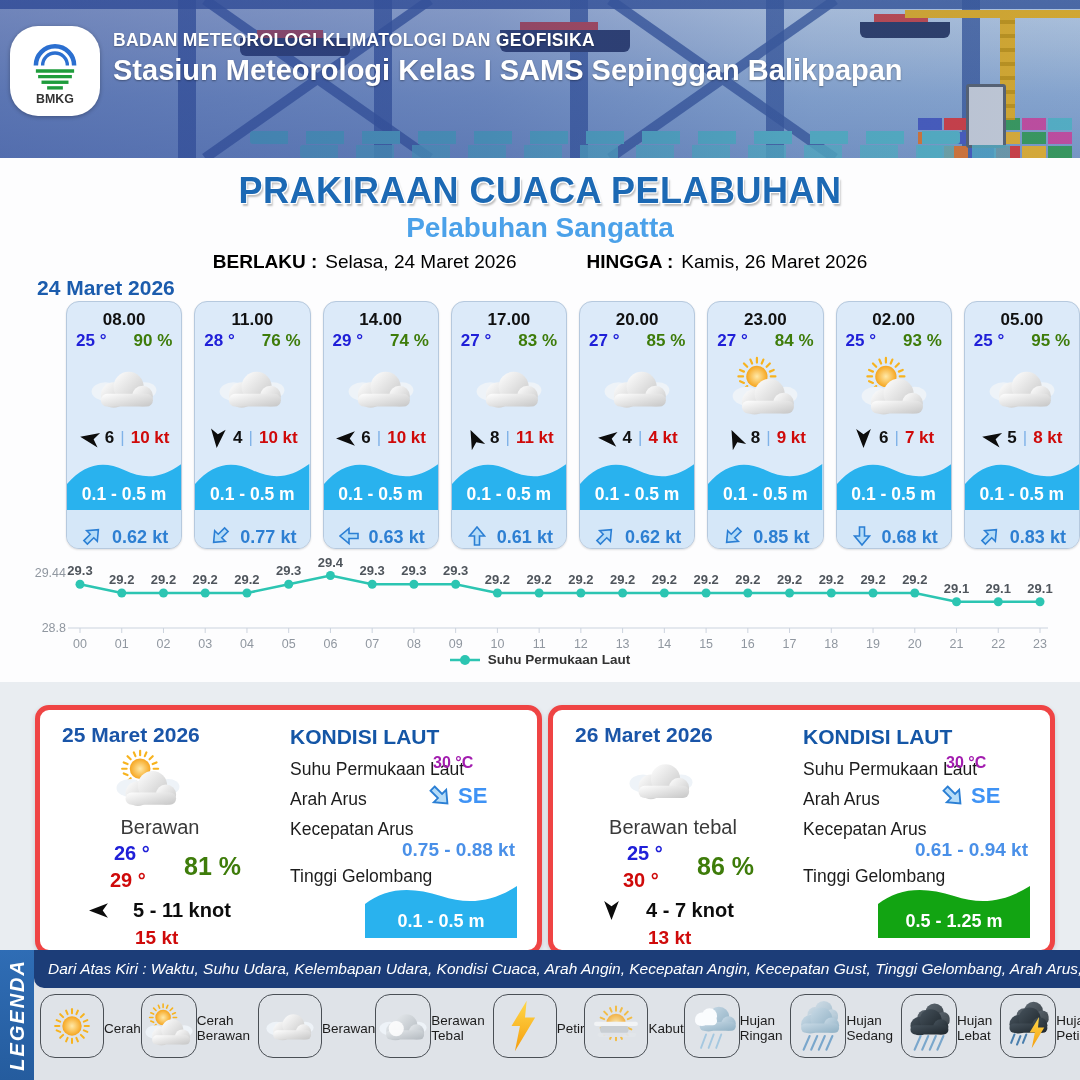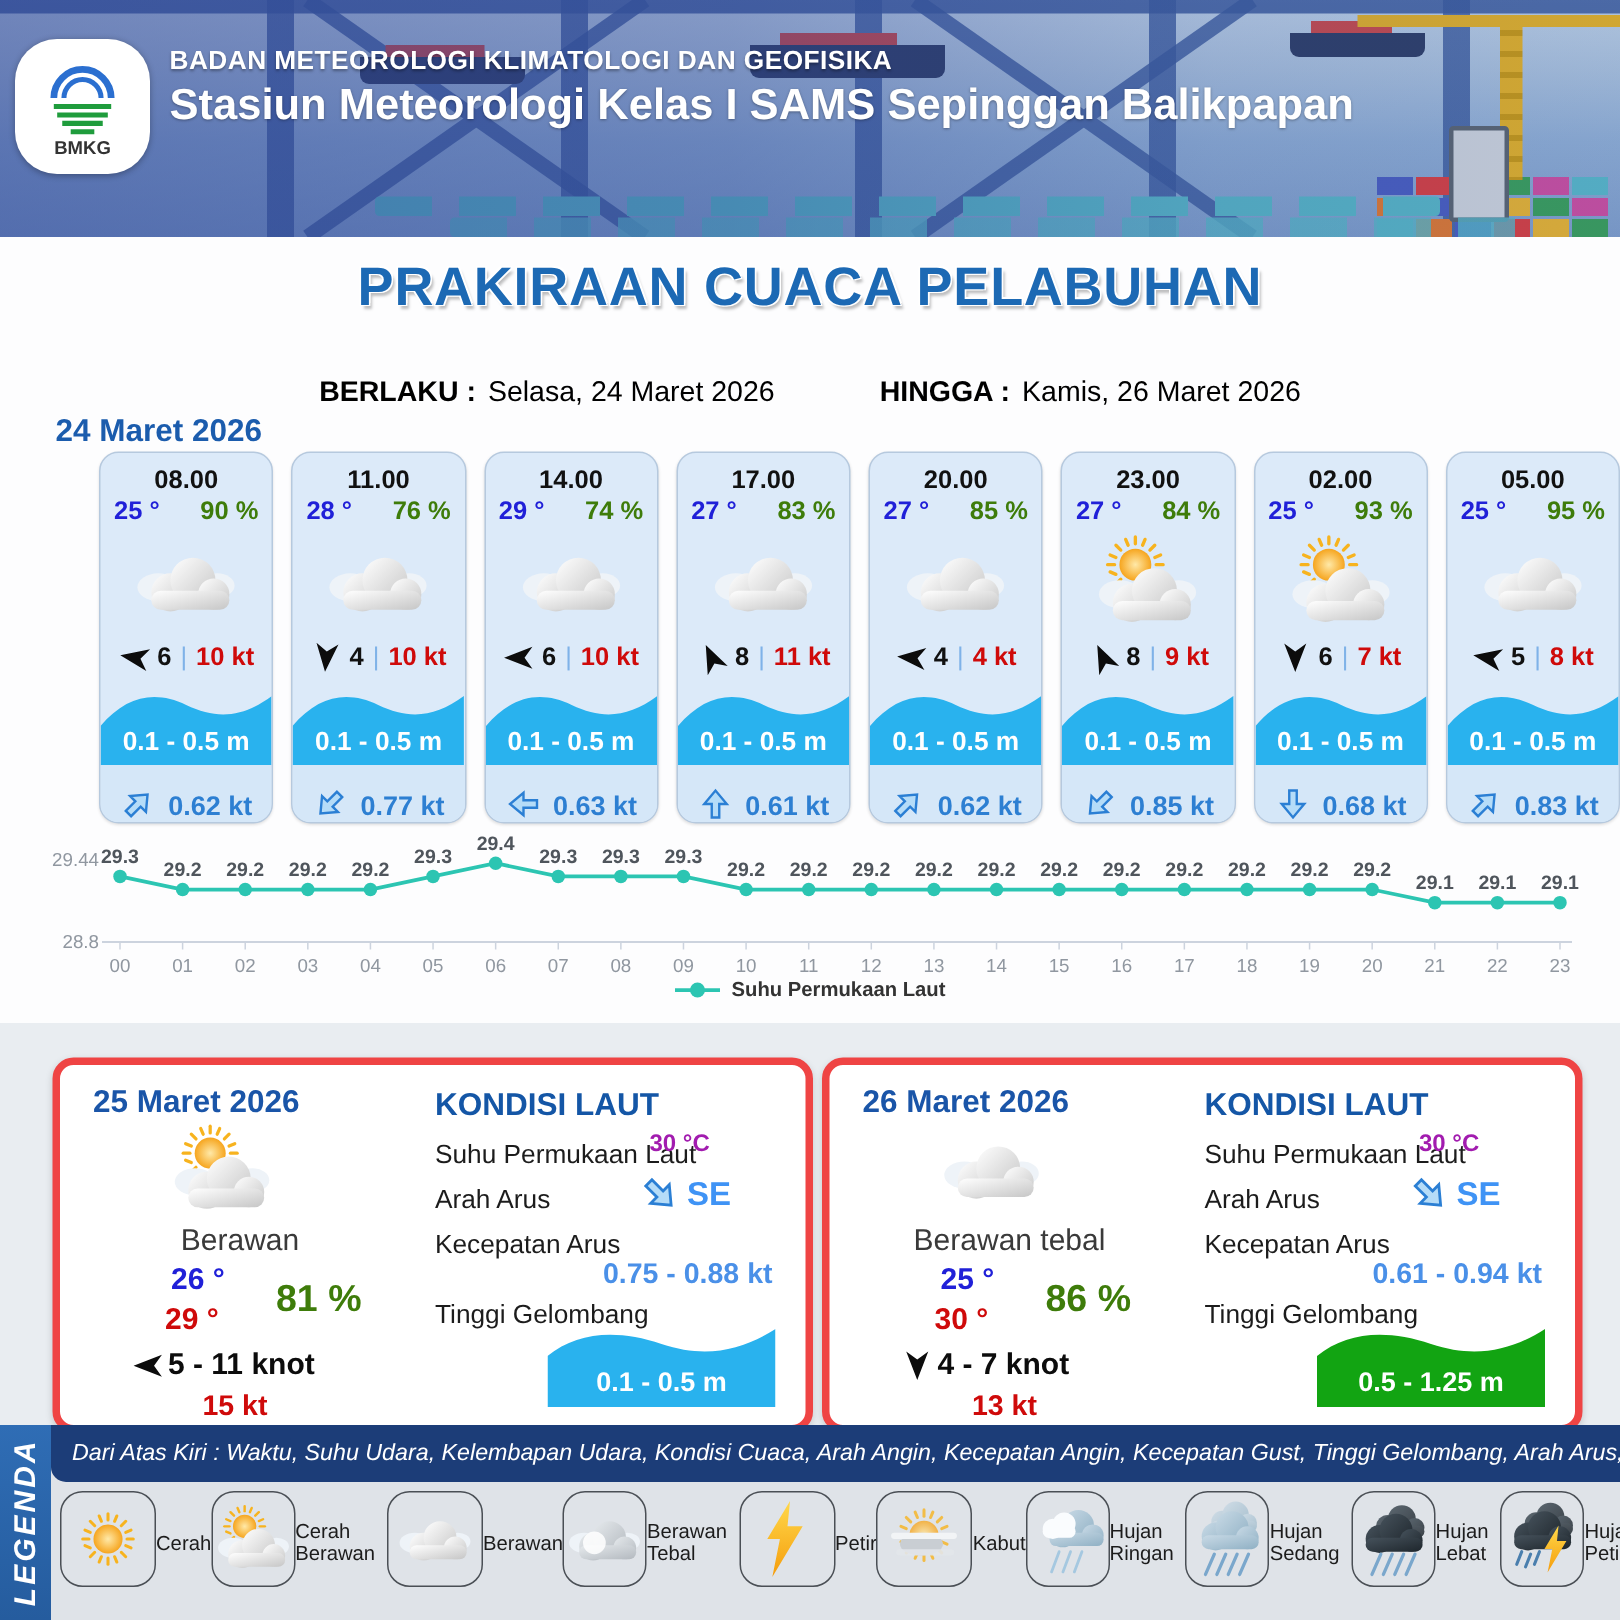--- a/index.html
+++ b/index.html
@@ -74,21 +74,21 @@
          border-radius:14px;box-shadow:0 2px 5px rgba(0,0,0,.15);}
   .scard.left{left:35px;} .scard.right{left:548px;}
   .scard>div{position:absolute;}
   .s-date{left:22px;top:13px;font-size:21px;font-weight:bold;color:#1a55a8;}
   .s-icon{left:60px;top:34px;width:96px;height:72px;}
   .s-icon svg{width:96px;height:72px;}
   .s-cond{left:0;top:106px;width:240px;text-align:center;font-size:20px;color:#3a3a3a;}
   .s-tmin{left:74px;top:132px;font-size:20px;font-weight:bold;color:#2020d8;}
   .s-tmax{left:70px;top:159px;font-size:20px;font-weight:bold;color:#cf0a0a;}
   .s-hum{left:144px;top:142px;font-size:25px;font-weight:bold;color:#3e7c0a;}
-  .s-wind{left:48px;top:189px;display:flex;align-items:center;gap:3px;font-size:20px;font-weight:bold;color:#0c0c0c;}
+  .s-wind{left:48px;top:189px;display:flex;align-items:center;gap:24px;font-size:20px;font-weight:bold;color:#0c0c0c;}
   .s-gust{left:95px;top:217px;font-size:19px;font-weight:bold;color:#cf0a0a;}
   .s-sea-h{left:250px;top:15px;font-size:21px;font-weight:bold;color:#1456a6;}
   .s-lbl{font-size:17.5px;color:#1c1c1c;}
   .s-r1{left:250px;top:49px;} .s-val{left:393px;top:44px;font-size:16px;font-weight:bold;color:#a21caf;}
   .s-r2{left:250px;top:79px;}
   .s-dir{left:386px;top:72px;display:flex;align-items:center;gap:4px;font-size:22px;font-weight:bold;color:#3f93f5;}
   .s-dir .curarrow{width:28px;height:28px;}
   .s-r3{left:250px;top:109px;}
   .s-speed{left:0;top:129px;width:475px;text-align:right;font-size:19px;font-weight:bold;color:#4a90e8;}
   .s-r4{left:250px;top:156px;}
@@ -333,20 +333,21 @@
         <text x="32" y="60" text-anchor="middle" font-size="11" font-weight="bold" fill="#333">BMKG</text>
       </svg>
     </div>
     <div class="h-text">
       <div class="h-agency">BADAN METEOROLOGI KLIMATOLOGI DAN GEOFISIKA</div>
       <div class="h-station">Stasiun Meteorologi Kelas I SAMS Sepinggan Balikpapan</div>
     </div>
   </div>
 
   <div class="main-title">PRAKIRAAN CUACA PELABUHAN</div>
+  <div class="port-title">Pelabuhan Sangatta</div>
   <div class="valid-row">
     <span><b>BERLAKU :</b><span>Selasa, 24 Maret 2026</span></span>
     <span><b>HINGGA :</b><span>Kamis, 26 Maret 2026</span></span>
   </div>
   <div class="fdate">24 Maret 2026</div>
 
   <div class="cards" id="cards-host">
       <div class="fcard">
       <div class="fc-time">08.00</div>
       <div class="fc-th">

